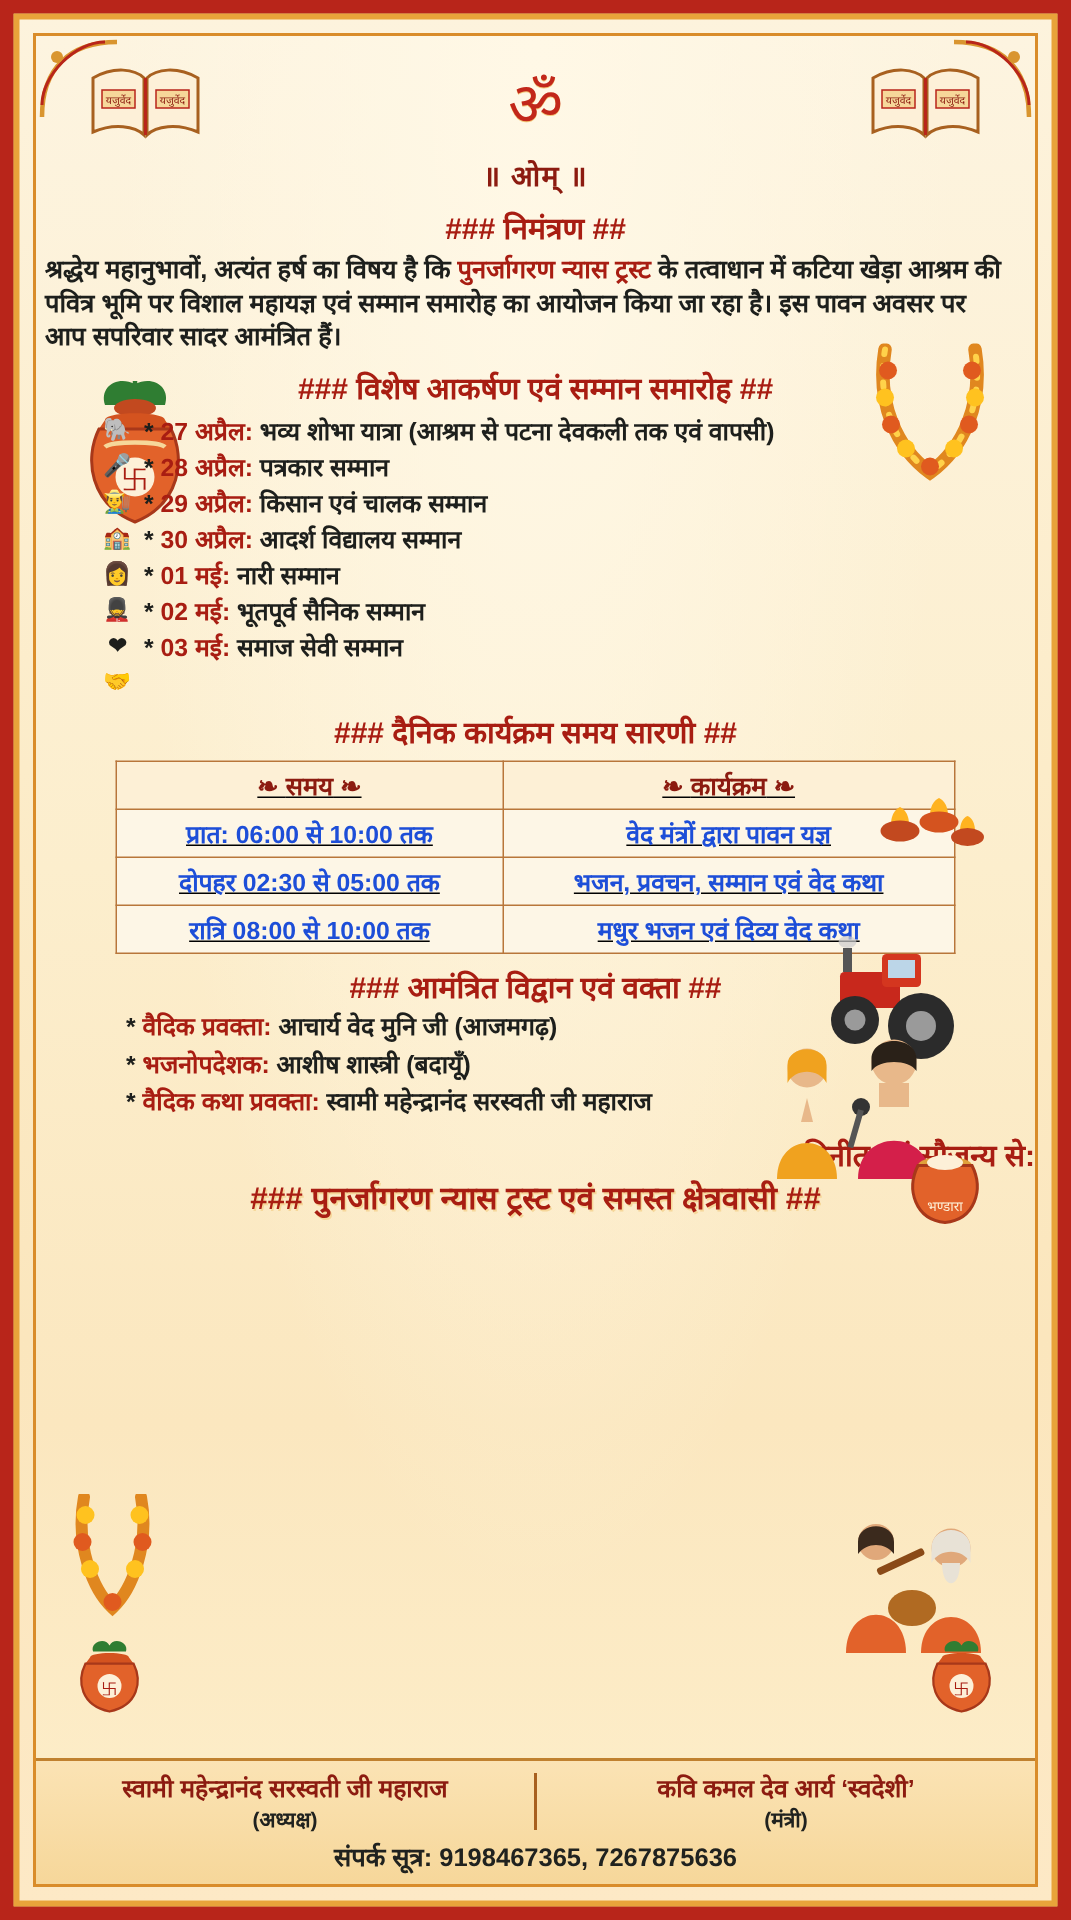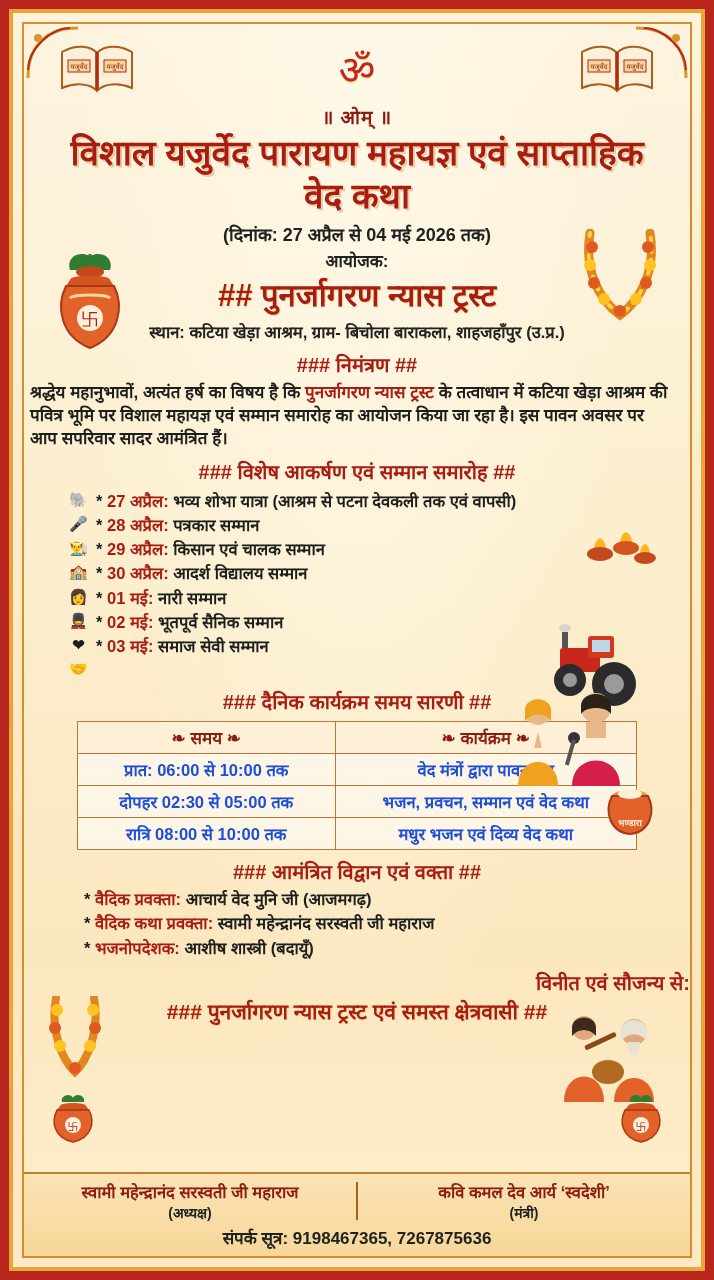--- a/index.html
+++ b/index.html
@@ -90,20 +90,21 @@
   .events li{
     display:flex;align-items:flex-start;gap:7px;
     font-size:16.5px;font-weight:bold;color:#1d1f1c;line-height:1.46;
   }
   .ev-ico{width:21px;text-align:center;font-size:15px;flex:0 0 21px;}
   .ev-txt b{color:#a81d12;}
 
   table.schedule{
     margin:6px auto 0;border-collapse:collapse;width:560px;
     background:#fdf6e6;
+    text-decoration:underline;
   }
   table.schedule th,table.schedule td{
     border:1.6px solid #b8763a;
     padding:4px 8px;font-size:16.5px;font-weight:bold;color:#1d4ed8;
     text-align:center;
   }
   table.schedule th{color:#8c1b10;font-size:17px;background:#fdf0d6;}
   table.schedule td.left{text-align:center;}
   .speakers{
     margin:2px 0 0;padding:0 0 0 60px;list-style:none;position:relative;z-index:3;
@@ -135,21 +136,21 @@
   .contact{
     text-align:center;font-size:17px;font-weight:bold;color:#20221f;margin-top:4px;
   }
   
   .art{position:absolute;pointer-events:none;}
   .kalash{left:24px;top:212px;}
   .garland{right:26px;top:205px;}
   .diyas{right:34px;top:500px;}
   .tractor{right:34px;top:598px;}
   .soldier{right:58px;top:658px;}
-  .bhandara{right:30px;top:754px;font-weight:bold;}
+  .bhandara{right:30px;top:735px;}
   .sadhu{right:28px;top:978px;}
   .flower-l{left:18px;top:972px;}
   .kalash-sm-l{left:26px;bottom:108px;}
   .kalash-sm-r{right:26px;bottom:108px;}
 </style>
 </head>
 <body>
 
 <div class="poster">
   <div class="inner">
@@ -210,27 +211,20 @@
           <text x="21" y="27" font-size="7" text-anchor="middle" fill="#8c1b10" font-family="Liberation Sans, sans-serif">यजुर्वेद</text>
           <text x="57" y="27" font-size="7" text-anchor="middle" fill="#8c1b10" font-family="Liberation Sans, sans-serif">यजुर्वेद</text>
         </svg>
       </div>
     </div>
 
     <div style="text-align:center;margin-top:-6px;">
       <span class="om-label">॥ ओम् ॥</span>
     </div>
 
-    <div class="title-wrap">
-      <div class="title">विशाल यजुर्वेद पारायण महायज्ञ एवं साप्ताहिक वेद कथा</div>
-      <div class="dates">(दिनांक: 27 अप्रैल से 04 मई 2026 तक)</div>
-      <div class="organizer-label">आयोजक:</div>
-      <div class="org-name">## पुनर्जागरण न्यास ट्रस्ट</div>
-      <div class="venue">स्थान: कटिया खेड़ा आश्रम, ग्राम- बिचोला बाराकला, शाहजहाँपुर (उ.प्र.)</div>
-    </div>
 
     <div class="art kalash">
       <svg width="84" height="120" viewBox="0 0 84 120">
         <path d="M22 34 C18 22 30 14 42 20 C54 14 66 22 62 34" fill="#2f7d32"></path>
         <path d="M42 18 L42 34" stroke="#2f7d32" stroke-width="3"></path>
         <ellipse cx="42" cy="36" rx="14" ry="6" fill="#c2491f"></ellipse>
         <path d="M22 44 C22 38 62 38 62 44 L66 50 L18 50 Z" fill="#d4531f"></path>
         <path d="M18 50 C8 70 12 100 42 112 C72 100 76 70 66 50 Z" fill="#e2622a" stroke="#a8381a" stroke-width="2"></path>
         <path d="M22 62 C26 58 58 58 62 62" stroke="#f6d79a" stroke-width="3" fill="none"></path>
         <circle cx="42" cy="82" r="13" fill="#fdf0d8"></circle>
@@ -364,22 +358,22 @@
         <tr>
           <td class="left">रात्रि 08:00 से 10:00 तक</td>
           <td class="left">मधुर भजन एवं दिव्य वेद कथा</td>
         </tr>
       </tbody>
     </table>
 
     <div class="sec-head">### आमंत्रित विद्वान एवं वक्ता ##</div>
     <ul class="speakers">
       <li>* <b>वैदिक प्रवक्ता:</b> <span>आचार्य वेद मुनि जी (आजमगढ़)</span></li>
+      <li>* <b>भजनोपदेशक:</b> <span>आशीष शास्त्री (बदायूँ)</span></li>
       <li>* <b>वैदिक कथा प्रवक्ता:</b> <span>स्वामी महेन्द्रानंद सरस्वती जी महाराज</span></li>
-      <li>* <b>भजनोपदेशक:</b> <span>आशीष शास्त्री (बदायूँ)</span></li>
     </ul>
 
     <div class="art flower-l">
       <svg width="66" height="96" viewBox="0 0 66 96">
         <path d="M14 2 C8 34 20 64 33 76 C46 64 58 34 52 2" stroke="#e0871f" stroke-width="8" fill="none" stroke-linecap="round"></path>
         <circle cx="15" cy="14" r="6" fill="#ffc21f"></circle>
           <circle cx="13" cy="32" r="6" fill="#e05a1f"></circle>
         <circle cx="18" cy="50" r="6" fill="#ffc21f"></circle>
           <circle cx="33" cy="72" r="6" fill="#e05a1f"></circle>
         <circle cx="48" cy="50" r="6" fill="#ffc21f"></circle>

